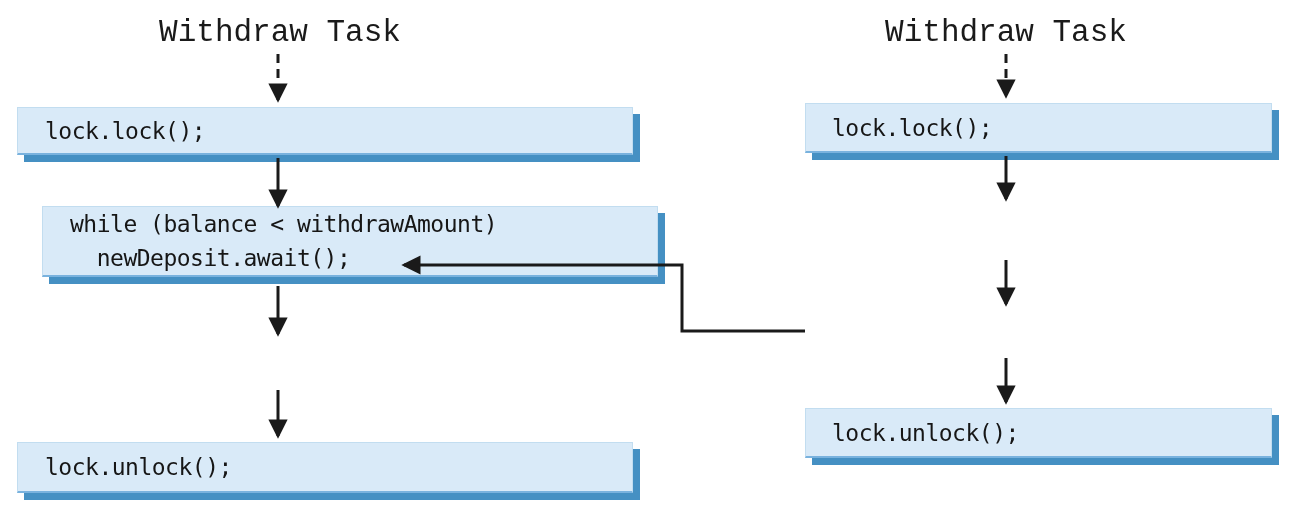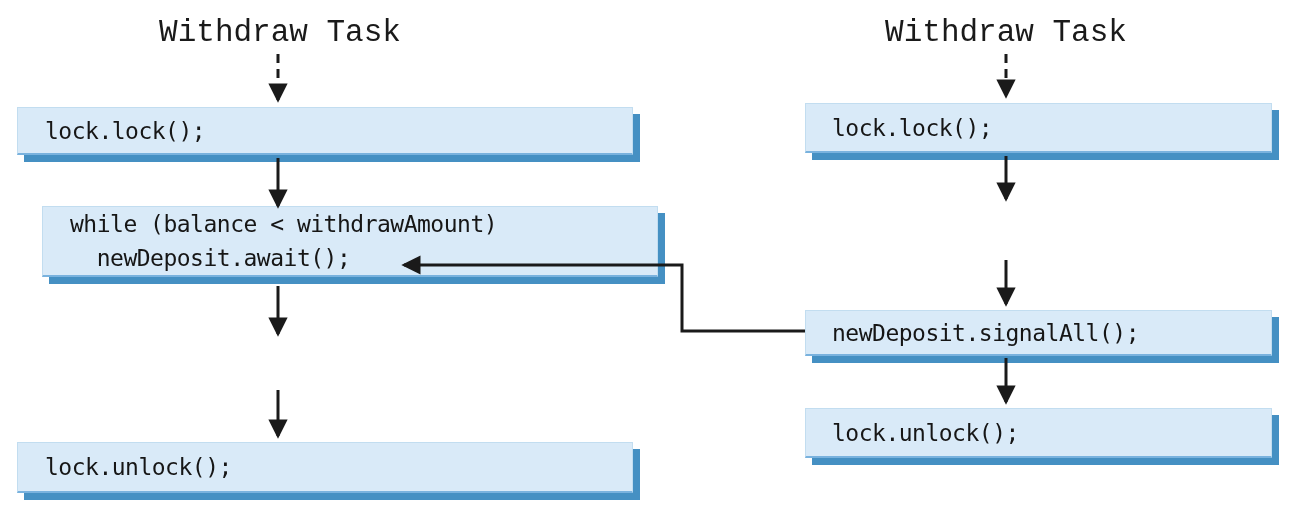--- a/index.html
+++ b/index.html
@@ -53,21 +53,20 @@
 
   <div class="task-title" style="left:280px; top:17px;">Withdraw Task</div>
   <div class="task-title" style="left:1006px; top:17px;">Withdraw Task</div>
 
   <div class="code-box pad-l" style="left:17px; top:107px; width:616px; height:48px;">lock.lock();</div>
   <div class="code-box pad-l" style="left:17px; top:206px; width:616px; height:71px;margin-left:25px;">while (balance &lt; withdrawAmount)
   newDeposit.await();</div>
   <div class="code-box pad-l" style="left:17px; top:442px; width:616px; height:51px;">lock.unlock();</div>
 
   <div class="code-box pad-r" style="left:805px; top:103px; width:467px; height:50px;">lock.lock();</div>
-  <div class="code-box pad-r" style="left:805px; top:310px; width:467px; height:46px;">newDeposit.signalAll();</div>
   <div class="code-box pad-r" style="left:805px; top:408px; width:467px; height:50px;">lock.unlock();</div>
 
   <svg class="overlay" viewBox="0 0 1294 524">
     <defs>
       <marker id="ah" viewBox="0 0 10 10" refX="8.6" refY="5" markerWidth="7" markerHeight="6.4" orient="auto">
         <path d="M0,0 L10,5 L0,10 Z" fill="#1a1a1a"></path>
       </marker>
     </defs>
 
     <path class="flow dashed" d="M278,54 L278,100" marker-end="url(#ah)"></path>

